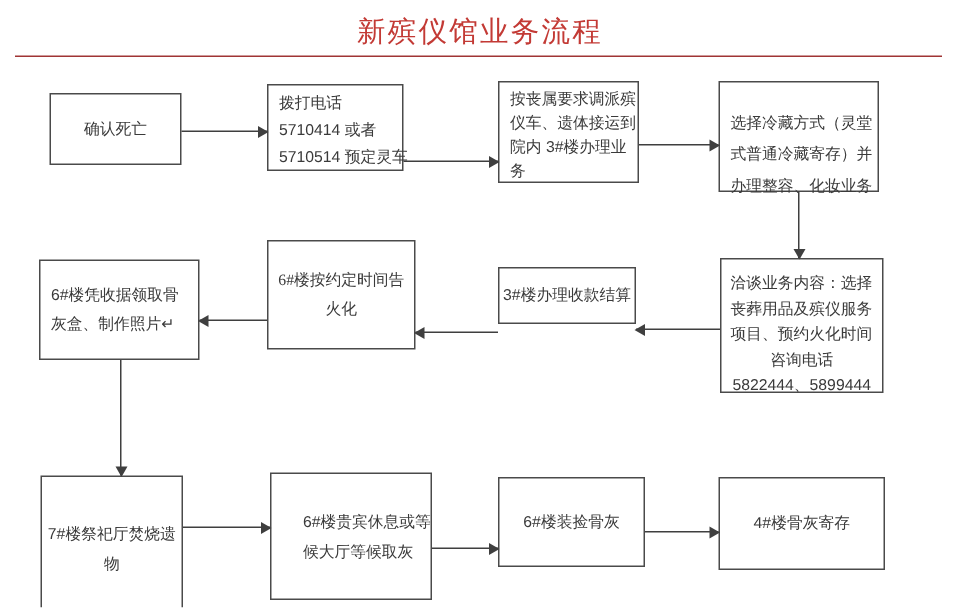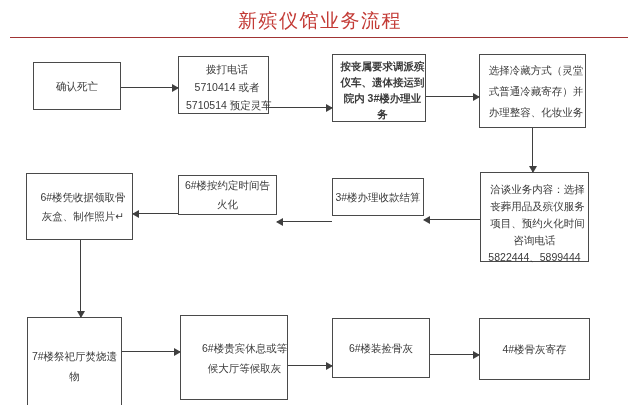--- a/index.html
+++ b/index.html
@@ -12,32 +12,32 @@
     font-size:19px;letter-spacing:1.5px;color:#c33a35;font-weight:400;
   }
   .title-rule{
     position:absolute;left:10px;right:12px;top:37px;height:0;
     border-top:1px solid #a03434;
   }
   .node{
     position:absolute;border:1px solid #4a4a4a;background:#ffffff;
     color:#3a3a3a;font-size:10.5px;box-sizing:border-box;
   }
-  .node .ln{white-space:nowrap;text-align:center;}
+  .node .ln{white-space:nowrap;}
   .pad{padding-top:3px;padding-left:7px;}
   .vcenter{display:flex;flex-direction:column;justify-content:center;}
   .hcenter{text-align:center;}
   
   .n1 {left:33px; top:62px; width:88px; height:48px; line-height:17px;}
   .n2 {left:178px;top:56px; width:91px; height:58px; line-height:18px;}
-  .n3 {left:332px;top:54px; width:94px; height:68px; line-height:16px;font-weight:bold;}
-  .n4 {left:479px;top:54px; width:107px;height:74px; line-height:21px;padding-top:5px;}
+  .n3 {left:332px;top:54px; width:94px; height:68px; line-height:16px;}
+  .n4 {left:479px;top:54px; width:107px;height:74px; line-height:21px;padding-top:17px;}
   .n5 {left:480px;top:172px;width:109px;height:90px; line-height:17px;}
   .n6 {left:332px;top:178px;width:92px; height:38px; line-height:16px;}
-  .n7 {left:178px;top:175px;width:99px; height:40px; line-height:19px;}
+  .n7 {left:178px;top:160px;width:99px; height:73px; line-height:19px;font-family:Liberation Serif, serif;}
   .n8 {left:26px; top:173px;width:107px;height:67px; line-height:19px;padding-left:7px;}
   .n9 {left:27px; top:317px;width:95px; height:98px; line-height:20px;}
   .n10{left:180px;top:315px;width:108px;height:85px; line-height:20px;padding-left:21px;}
   .n11{left:332px;top:318px;width:98px; height:60px; line-height:16px;}
   .n12{left:479px;top:318px;width:111px;height:62px; line-height:16px;}
   
   .conn{position:absolute;}
   .conn.h{border-top:1px solid #3f3f3f;height:0;}
   .conn.v{border-left:1px solid #3f3f3f;width:0;}
   .head{position:absolute;width:0;height:0;}

